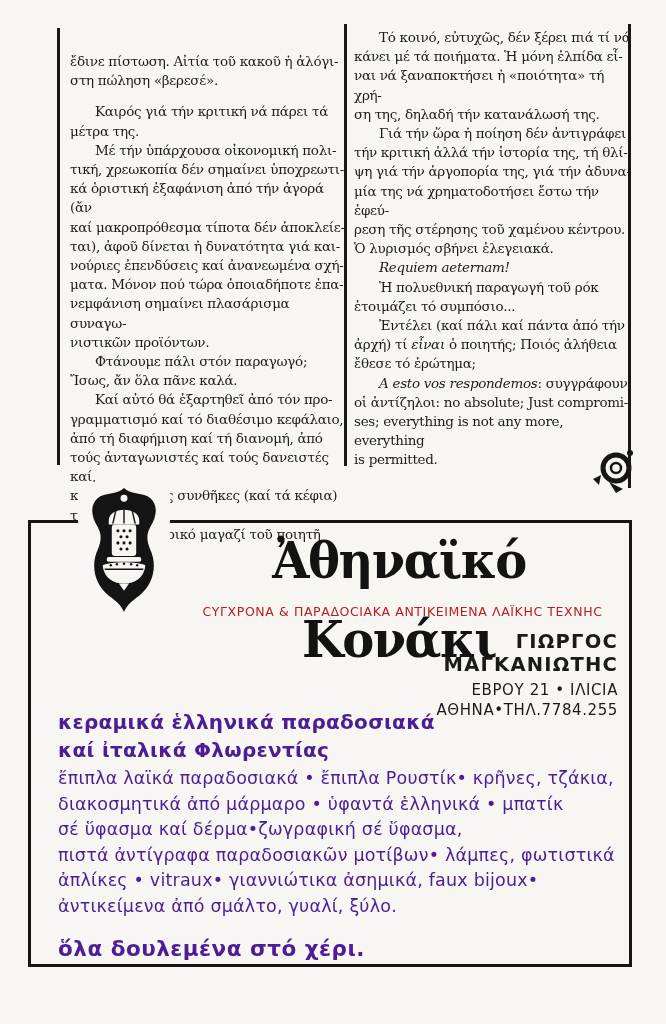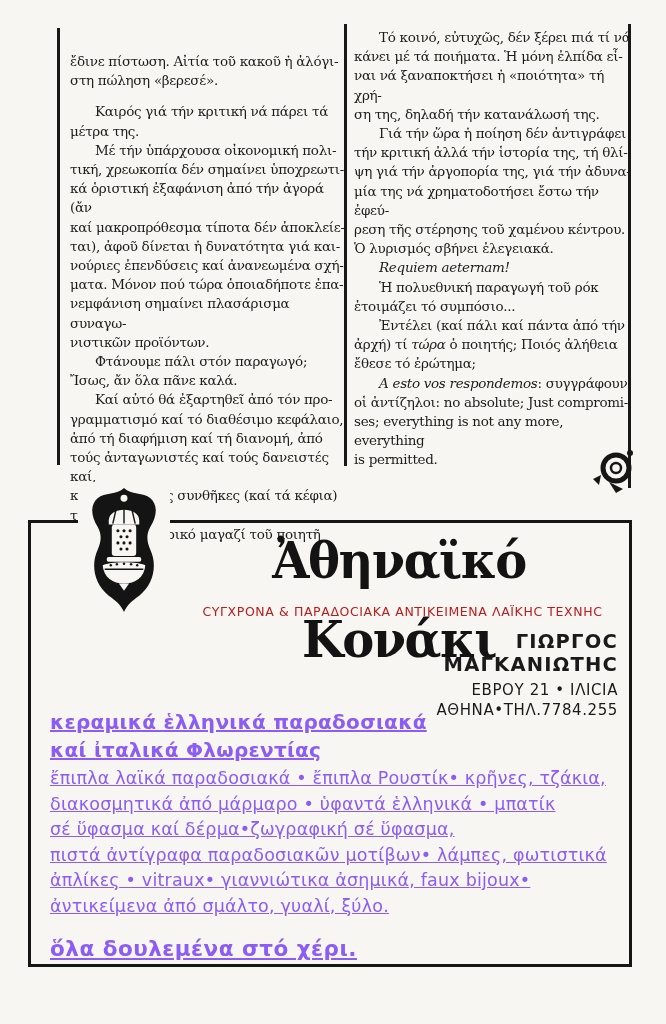--- a/index.html
+++ b/index.html
@@ -52,21 +52,21 @@
   }
   .ad-contact{position:absolute;right:48px;top:630px;text-align:right;color:#1a1a1a;}
   .contact-name{
     font-family:"DejaVu Sans", sans-serif;font-weight:bold;
     font-size:19.5px;line-height:23px;letter-spacing:1.2px;white-space:pre-line;
   }
   .contact-address{
     font-family:"DejaVu Sans", sans-serif;
     font-size:15px;line-height:20px;letter-spacing:0.6px;margin-top:4px;white-space:pre-line;
   }
-  .ad-body{position:absolute;left:50px;top:709px;width:574px;color:#8b5cf6;text-decoration:underline;}
+  .ad-body{position:absolute;left:58px;top:709px;width:574px;color:#4c1d95;}
   .ad-lead{
     font-family:"DejaVu Sans", sans-serif;font-weight:bold;
     font-size:20px;line-height:27.5px;letter-spacing:0.3px;white-space:pre-line;
   }
   .ad-products{
     font-family:"DejaVu Sans", sans-serif;
     font-size:17.5px;line-height:25.5px;letter-spacing:0.2px;
     white-space:pre-line;margin-top:2px;
   }
   .ad-tagline{
@@ -118,21 +118,21 @@
       <p class="para">Γιά τήν ὥρα ἡ ποίηση δέν ἀντιγράφει
 τήν κριτική ἀλλά τήν ἱστορία της, τή θλί-
 ψη γιά τήν ἀργοπορία της, γιά τήν ἀδυνα-
 μία της νά χρηματοδοτήσει ἔστω τήν ἐφεύ-
 ρεση τῆς στέρησης τοῦ χαμένου κέντρου.
 Ὁ λυρισμός σβήνει ἐλεγειακά.</p>
       <p class="para em">Requiem aeternam!</p>
       <p class="para">Ἡ πολυεθνική παραγωγή τοῦ ρόκ
 ἑτοιμάζει τό συμπόσιο...</p>
       <p class="para"><span>Ἐντέλει (καί πάλι καί πάντα ἀπό τήν
-ἀρχή) τί </span><span class="em">τώρα</span><span> ὁ ποιητής; Ποιός ἀλήθεια
+ἀρχή) τί </span><span class="em">εἶναι</span><span> ὁ ποιητής; Ποιός ἀλήθεια
 ἔθεσε τό ἐρώτημα;</span></p>
       <p class="para"><span class="em">A esto vos respondemos</span><span>: συγγράφουν
 οἱ ἀντίζηλοι: no absolute; Just compromi-
 ses; everything is not any more, everything
 is permitted.</span></p>
     </div>
 
     <div class="endmark">
       <svg viewBox="0 0 50 52" width="50" height="52">
         <circle cx="27" cy="23" r="13" fill="none" stroke="#161616" stroke-width="5"></circle>

